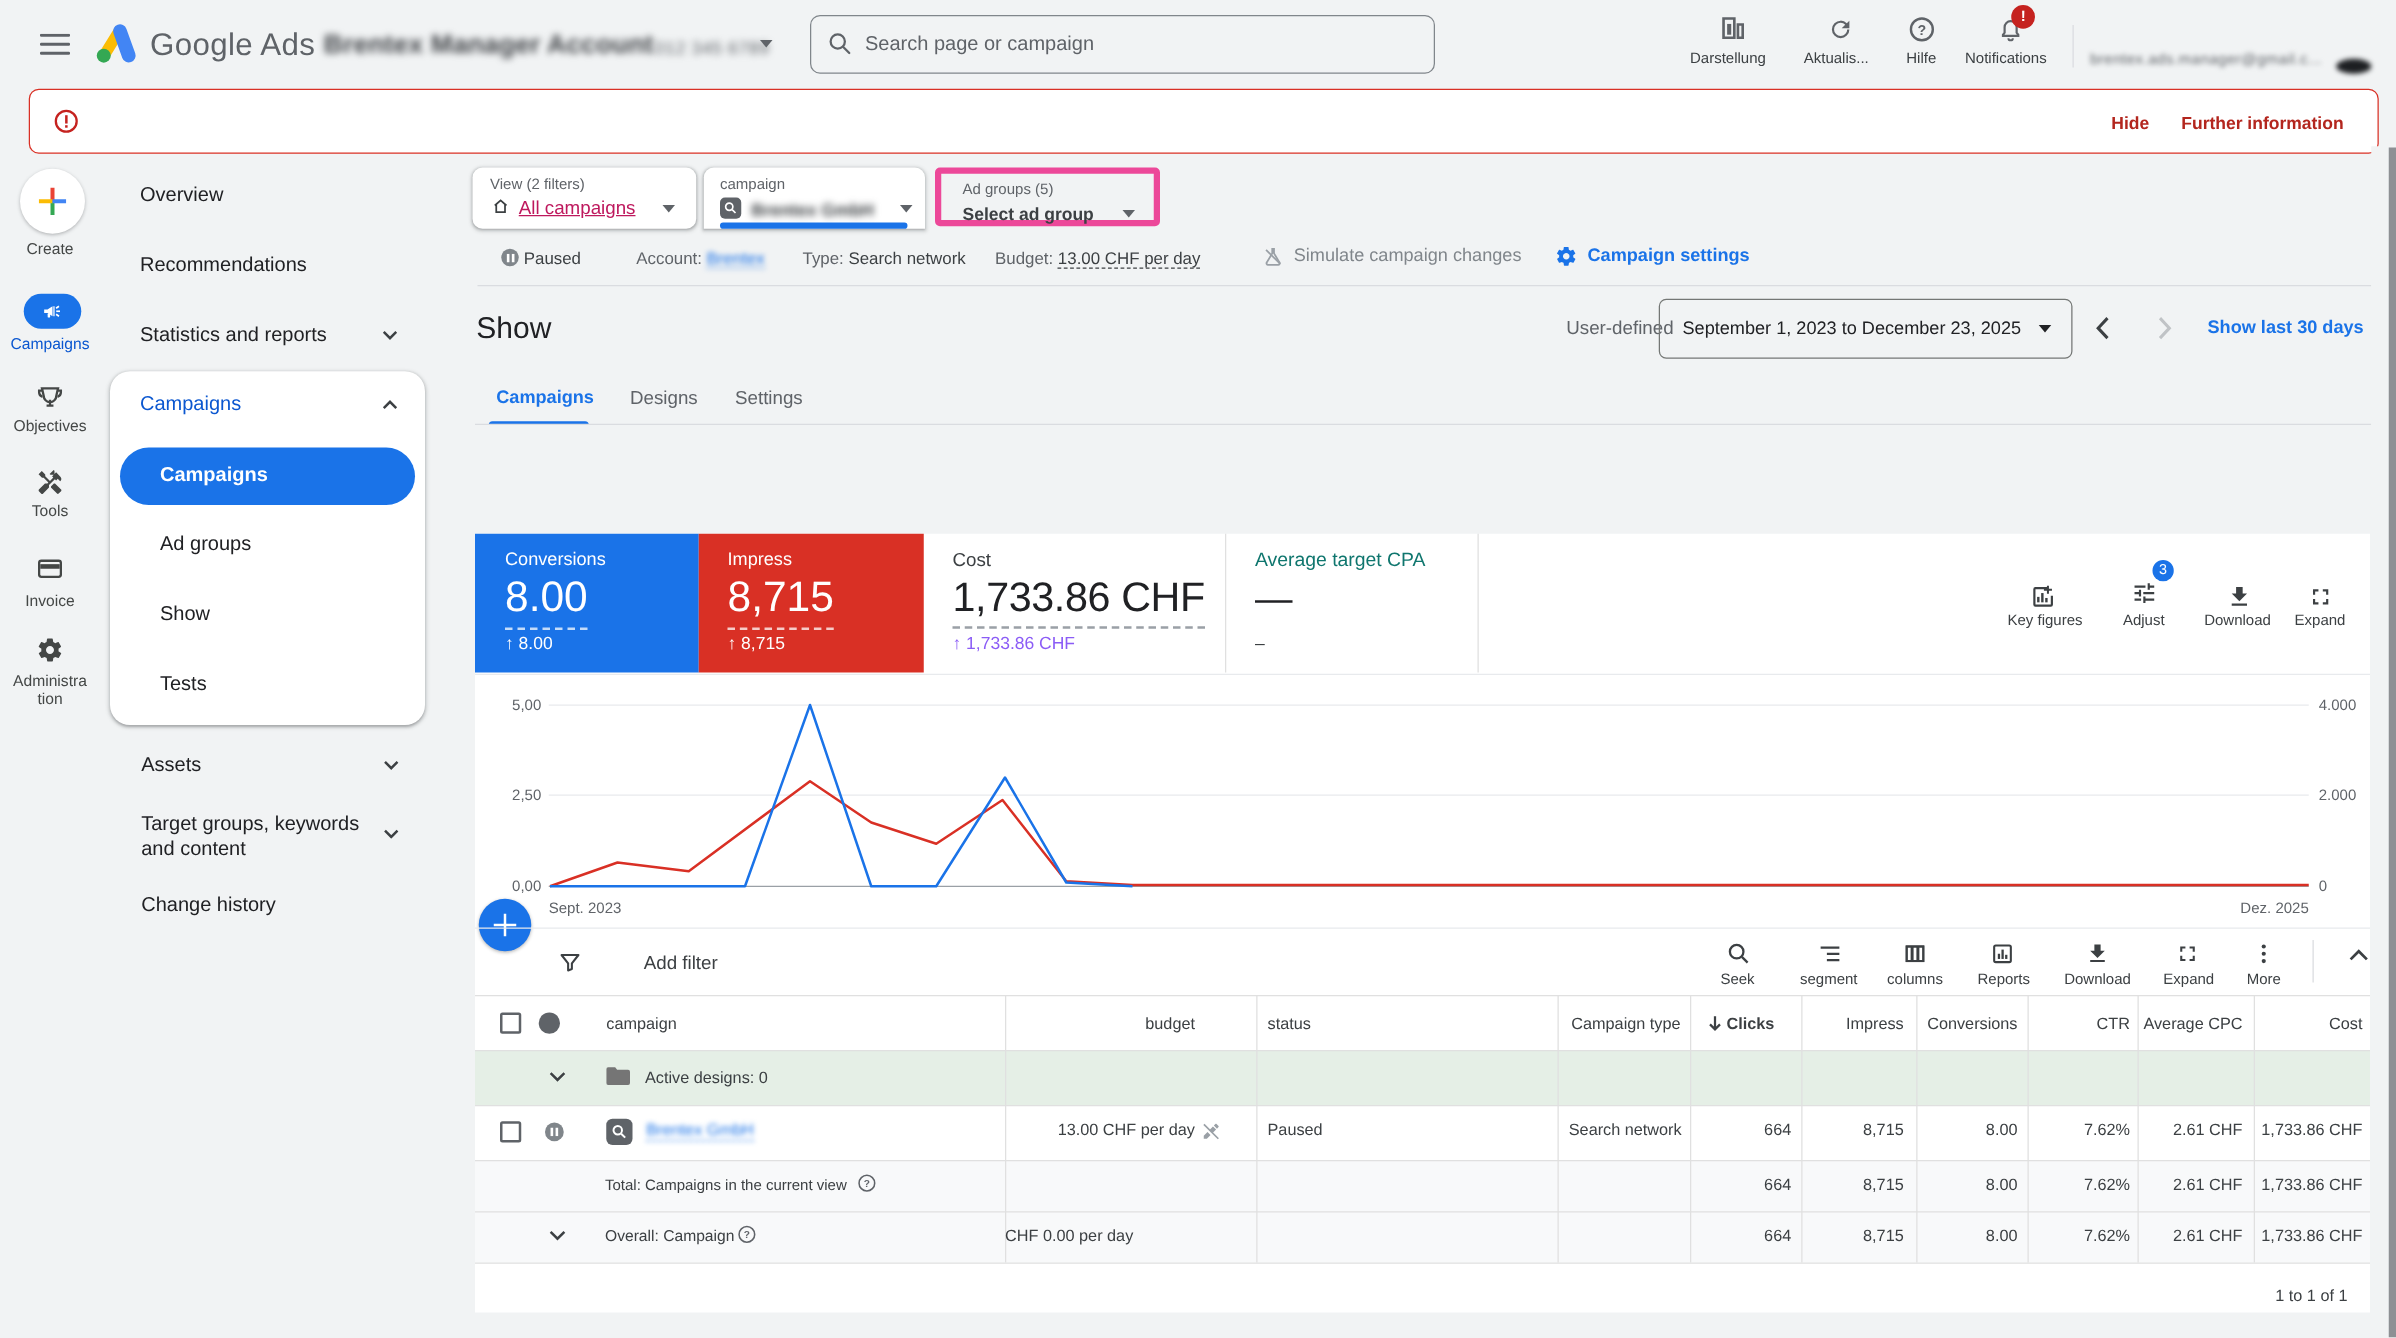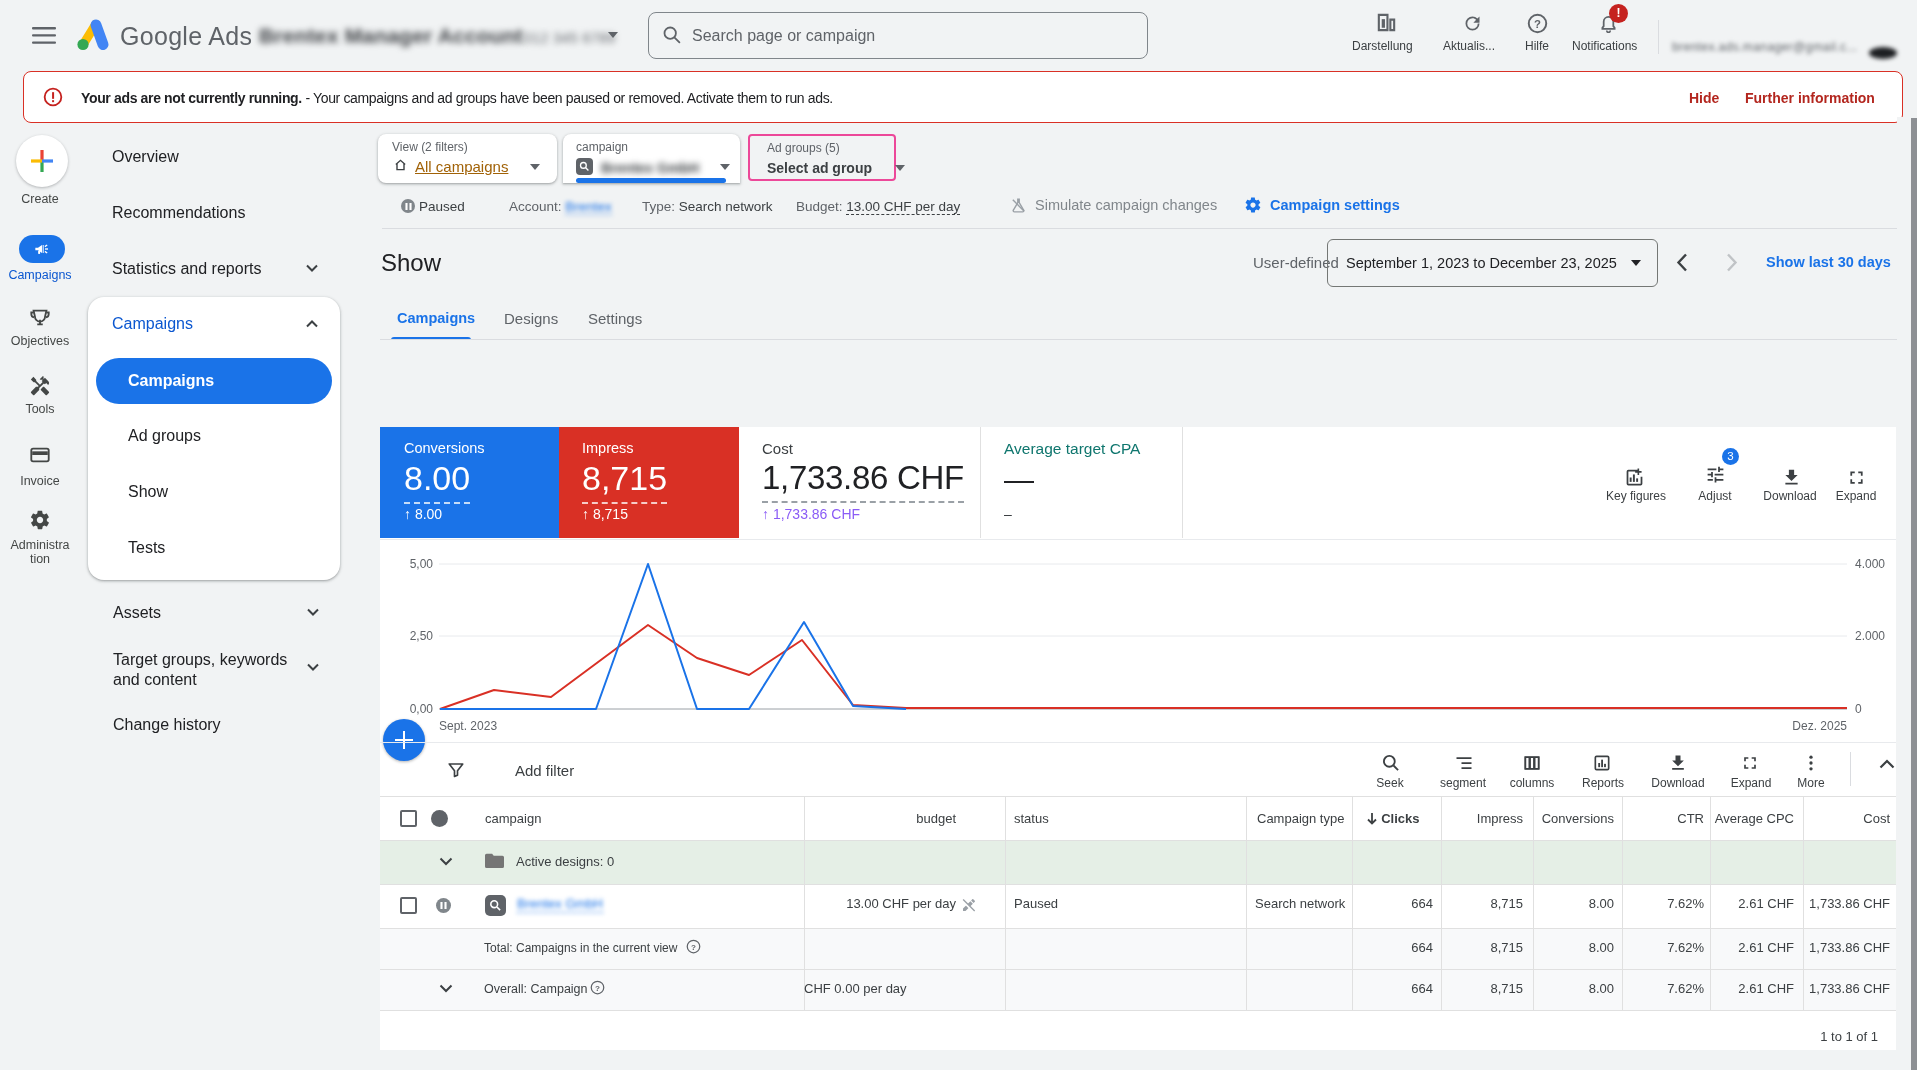--- a/index.html
+++ b/index.html
@@ -70,21 +70,20 @@
   <span class="abs blur2" style="left:1672px;top:40px;font-size:12px;color:#5f6368;letter-spacing:.4px">brentex.ads.manager@gmail.c...</span>
   <div class="abs" style="left:1869px;top:47px;width:28px;height:12px;border-radius:50%;background:#1d1f22;filter:blur(2px)"></div>
 </div>
 
 <div id="alert" class="abs" style="left:23px;top:71px;width:1880px;height:52px;background:#fff;border:1px solid #d93025;border-radius:8px;">
   <svg class="abs" style="left:19px;top:15px" width="20" height="20" viewBox="0 0 24 24">
       <circle cx="12" cy="12" r="10" fill="none" stroke="#c5221f" stroke-width="2.2"></circle>
       <rect x="10.9" y="6.2" width="2.4" height="8" fill="#c5221f"></rect>
       <rect x="10.9" y="15.8" width="2.4" height="2.4" fill="#c5221f"></rect>
     </svg>
-  <span class="abs" style="left:57px;top:18px;font-size:14px;color:#202124;letter-spacing:-.35px"><b>Your ads are not currently running.</b> - Your campaigns and ad groups have been paused or removed. Activate them to run ads.</span>
   <span class="abs" style="left:1665px;top:18px;font-size:14px;color:#b3261e;font-weight:bold">Hide</span>
   <span class="abs" style="left:1721px;top:18px;font-size:14px;color:#b3261e;font-weight:bold">Further information</span>
 </div>
 
 <div id="rail" class="abs" style="left:0;top:123px;width:80px;height:947px;font-size:12.5px;color:#444746;text-align:center">
   <div class="abs" style="left:16px;top:12px;width:52px;height:52px;border-radius:50%;background:#fff;box-shadow:0 1px 3px rgba(60,64,67,.35)">
     <svg style="margin:15px auto 0" width="22" height="22" viewBox="0 0 22 22">
         <rect x="9.4" y="0" width="3.2" height="11" fill="#ea4335"></rect>
         <rect x="9.4" y="11" width="3.2" height="11" fill="#34a853"></rect>
         <rect x="0" y="9.4" width="11" height="3.2" fill="#fbbc04"></rect>
@@ -152,36 +151,36 @@
   <div class="abs" style="left:33px;top:593px">Change history</div>
 </div>
 
 <div id="content" class="abs" style="left:380px;top:123px;width:1517px;height:947px;">
 
   <div class="abs" style="left:-2px;top:11px;width:179px;height:49px;background:#fff;border-radius:8px;box-shadow:0 1px 2px rgba(60,64,67,.3),0 1px 3px 1px rgba(60,64,67,.15)">
     <div class="abs" style="left:14px;top:6px;font-size:12px;color:#5f6368">View (2 filters)</div>
     <svg class="abs" style="left:15px;top:24px" width="15" height="14" viewBox="0 0 24 24" fill="none" stroke="#3c4043" stroke-width="2.4">
         <path d="M4 11l8-7 8 7 M6 9.5V20h12V9.5"></path>
       </svg>
-    <div class="abs" style="left:37px;top:24px;font-size:15px;color:#a16207;text-decoration:underline">All campaigns</div>
+    <div class="abs" style="left:37px;top:24px;font-size:15px;color:#be185d;text-decoration:underline">All campaigns</div>
     <div class="abs caret" style="left:152px;top:30px"></div>
   </div>
   <div class="abs" style="left:183px;top:11px;width:177px;height:49px;background:#fff;border-radius:8px 8px 0 0;box-shadow:0 1px 2px rgba(60,64,67,.3),0 1px 3px 1px rgba(60,64,67,.15)">
     <div class="abs" style="left:13px;top:6px;font-size:12px;color:#5f6368">campaign</div>
     <div class="abs" style="left:13px;top:24px;width:17px;height:17px;background:#5f6368;border-radius:4px">
         <svg style="margin:3px" width="11" height="11" viewBox="0 0 18 18">
           <circle cx="7.2" cy="7.2" r="4.7" fill="none" stroke="#fff" stroke-width="2.2"></circle>
           <line x1="11" y1="11" x2="15.4" y2="15.4" stroke="#fff" stroke-width="2.2"></line>
         </svg>
       </div>
     <div class="abs blur3" style="left:38px;top:26px;font-size:14px;color:#3c4043;font-weight:bold">Brentex GmbH</div>
     <div class="abs caret" style="left:157px;top:30px"></div>
     <div class="abs" style="left:13px;top:44px;width:150px;height:5px;border-radius:3px;background:#1a73e8"></div>
   </div>
-  <div class="abs" style="left:368px;top:11px;width:148px;height:47px;border:2px solid #ec4899;border-radius:4px">
+  <div class="abs" style="left:368px;top:11px;width:180px;height:47px;border:5px solid #ec4899;border-radius:4px">
     <div class="abs" style="left:17px;top:5px;font-size:12px;color:#5f6368">Ad groups (5)</div>
     <div class="abs" style="left:17px;top:24px;font-size:14px;color:#3c4043;font-weight:bold">Select ad group</div>
     <div class="abs caret" style="left:145px;top:29px"></div>
   </div>
 
   <div class="abs" style="left:21px;top:76px;width:14px;height:14px;border-radius:50%;background:#80868b">
       <svg style="margin:4px 0 0 4px" width="7" height="7" viewBox="0 0 8 8">
         <rect x="0.5" y="0" width="2.4" height="8" fill="#fff"></rect>
         <rect x="5.1" y="0" width="2.4" height="8" fill="#fff"></rect>
       </svg>

